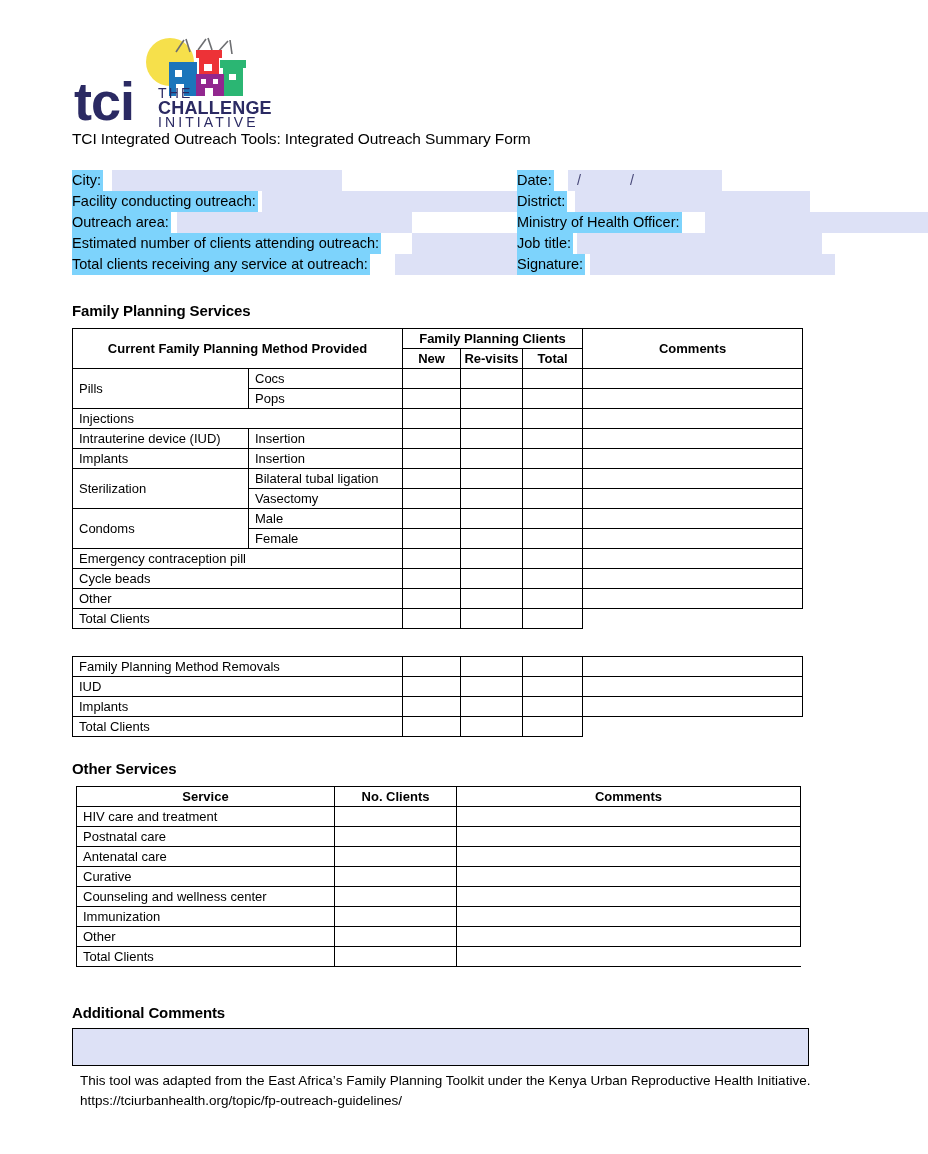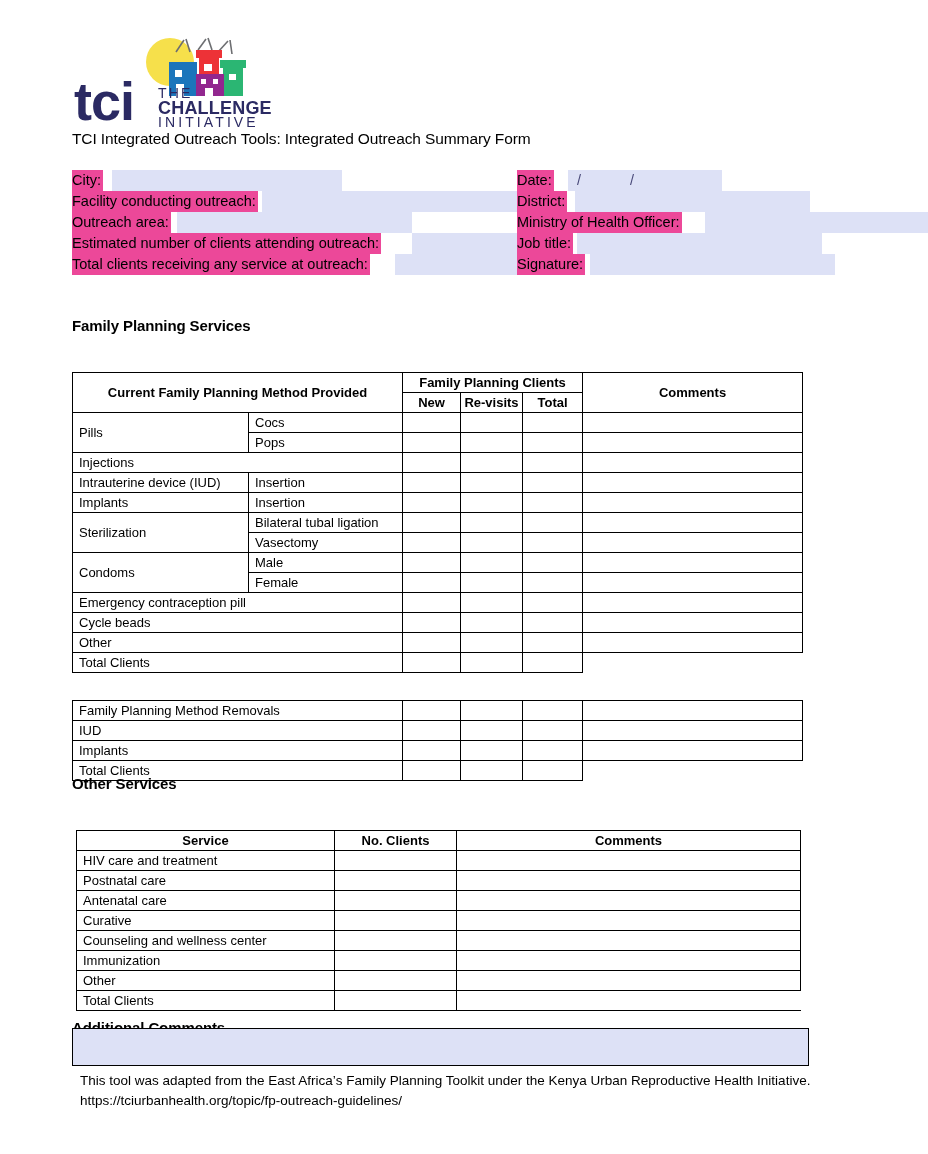--- a/index.html
+++ b/index.html
@@ -55,21 +55,21 @@
     height: 21px;
     line-height: 21px;
   }
   .meta-label {
     position: absolute;
     left: 0;
     top: 0;
     font-size: 14.5px;
     white-space: nowrap;
     z-index: 3;
-    background: #ec4899;
+    background: #7dd3fc;
     padding-right: 2px;
     text-align: right;
   }
   .meta-fill {
     position: absolute;
     top: 0;
     height: 21px;
     background: #dde1f6;
     z-index: 1;
   }
@@ -83,30 +83,28 @@
     z-index: 2;
     letter-spacing: 0;
   }
 
   
   .section-h {
     position: absolute;
     font-size: 15px;
     font-weight: bold;
     letter-spacing: -0.1px;
-    margin-top: 15px;
   }
 
   
   .tbl {
     position: absolute;
     border-collapse: collapse;
     table-layout: fixed;
     font-size: 13px;
-    margin-top: 44px;
   }
   .tbl td, .tbl th {
     border: 1.3px solid #000000;
     padding: 0 0 0 6px;
     height: 20px;
     font-weight: normal;
     font-size: 13px;
     text-align: left;
     vertical-align: middle;
     box-sizing: border-box;

